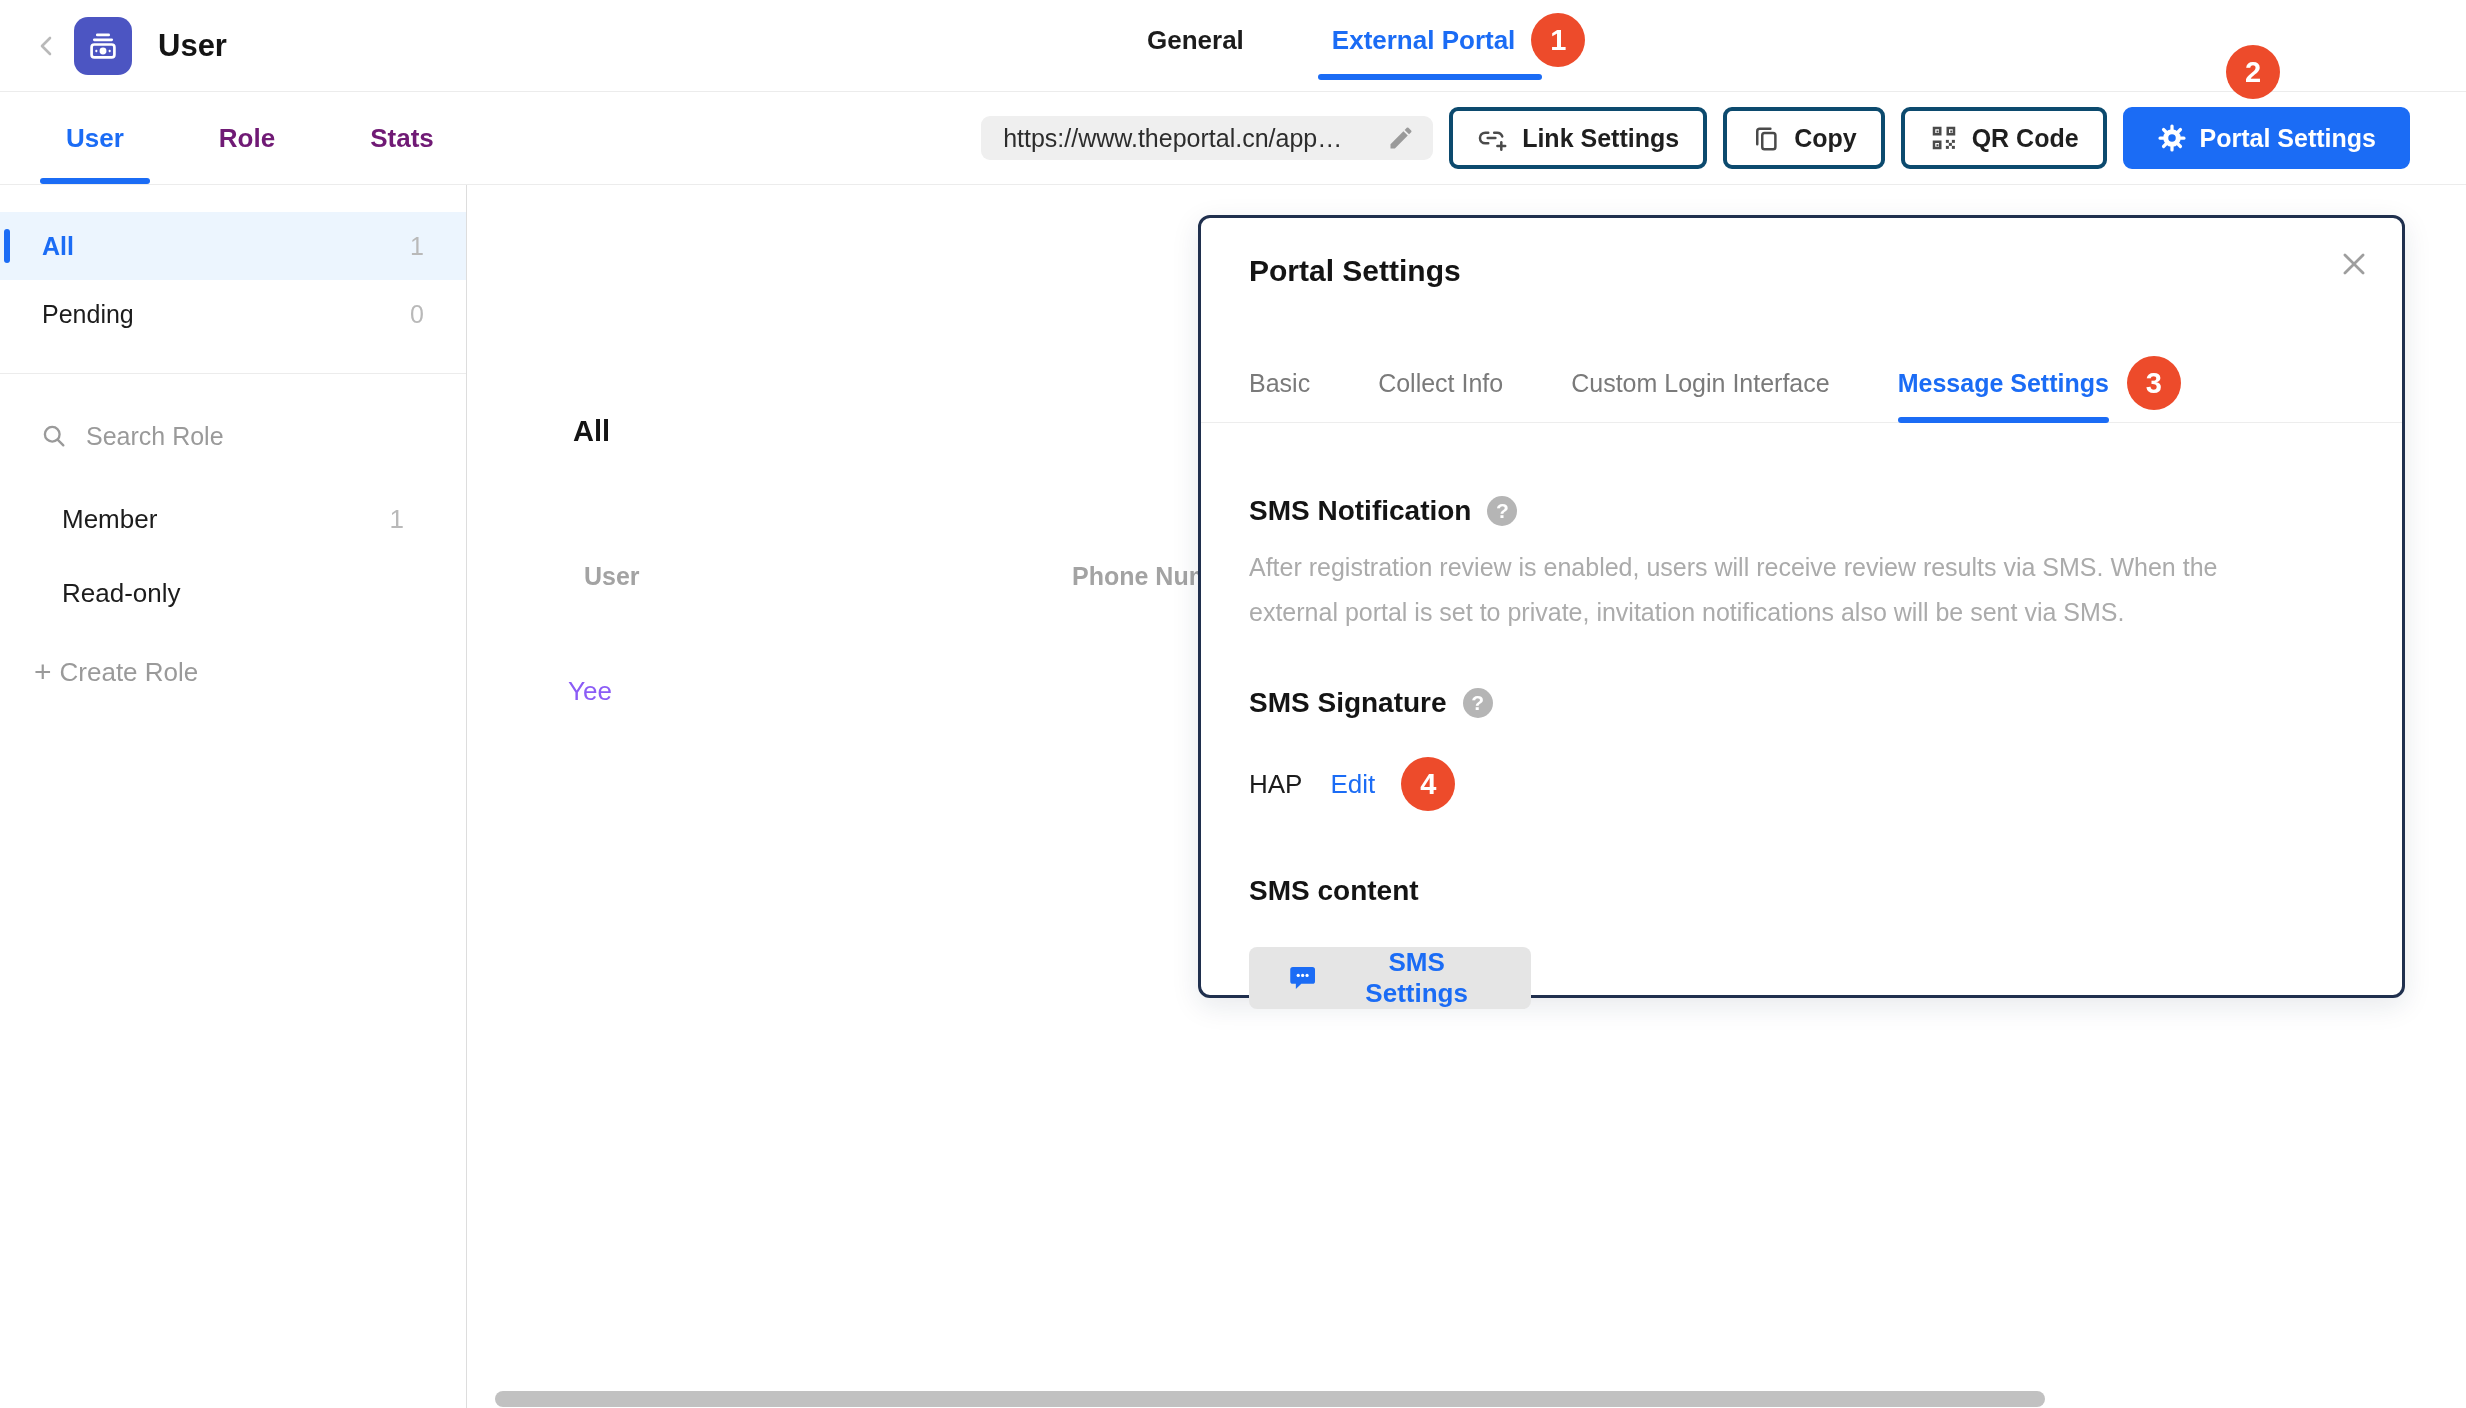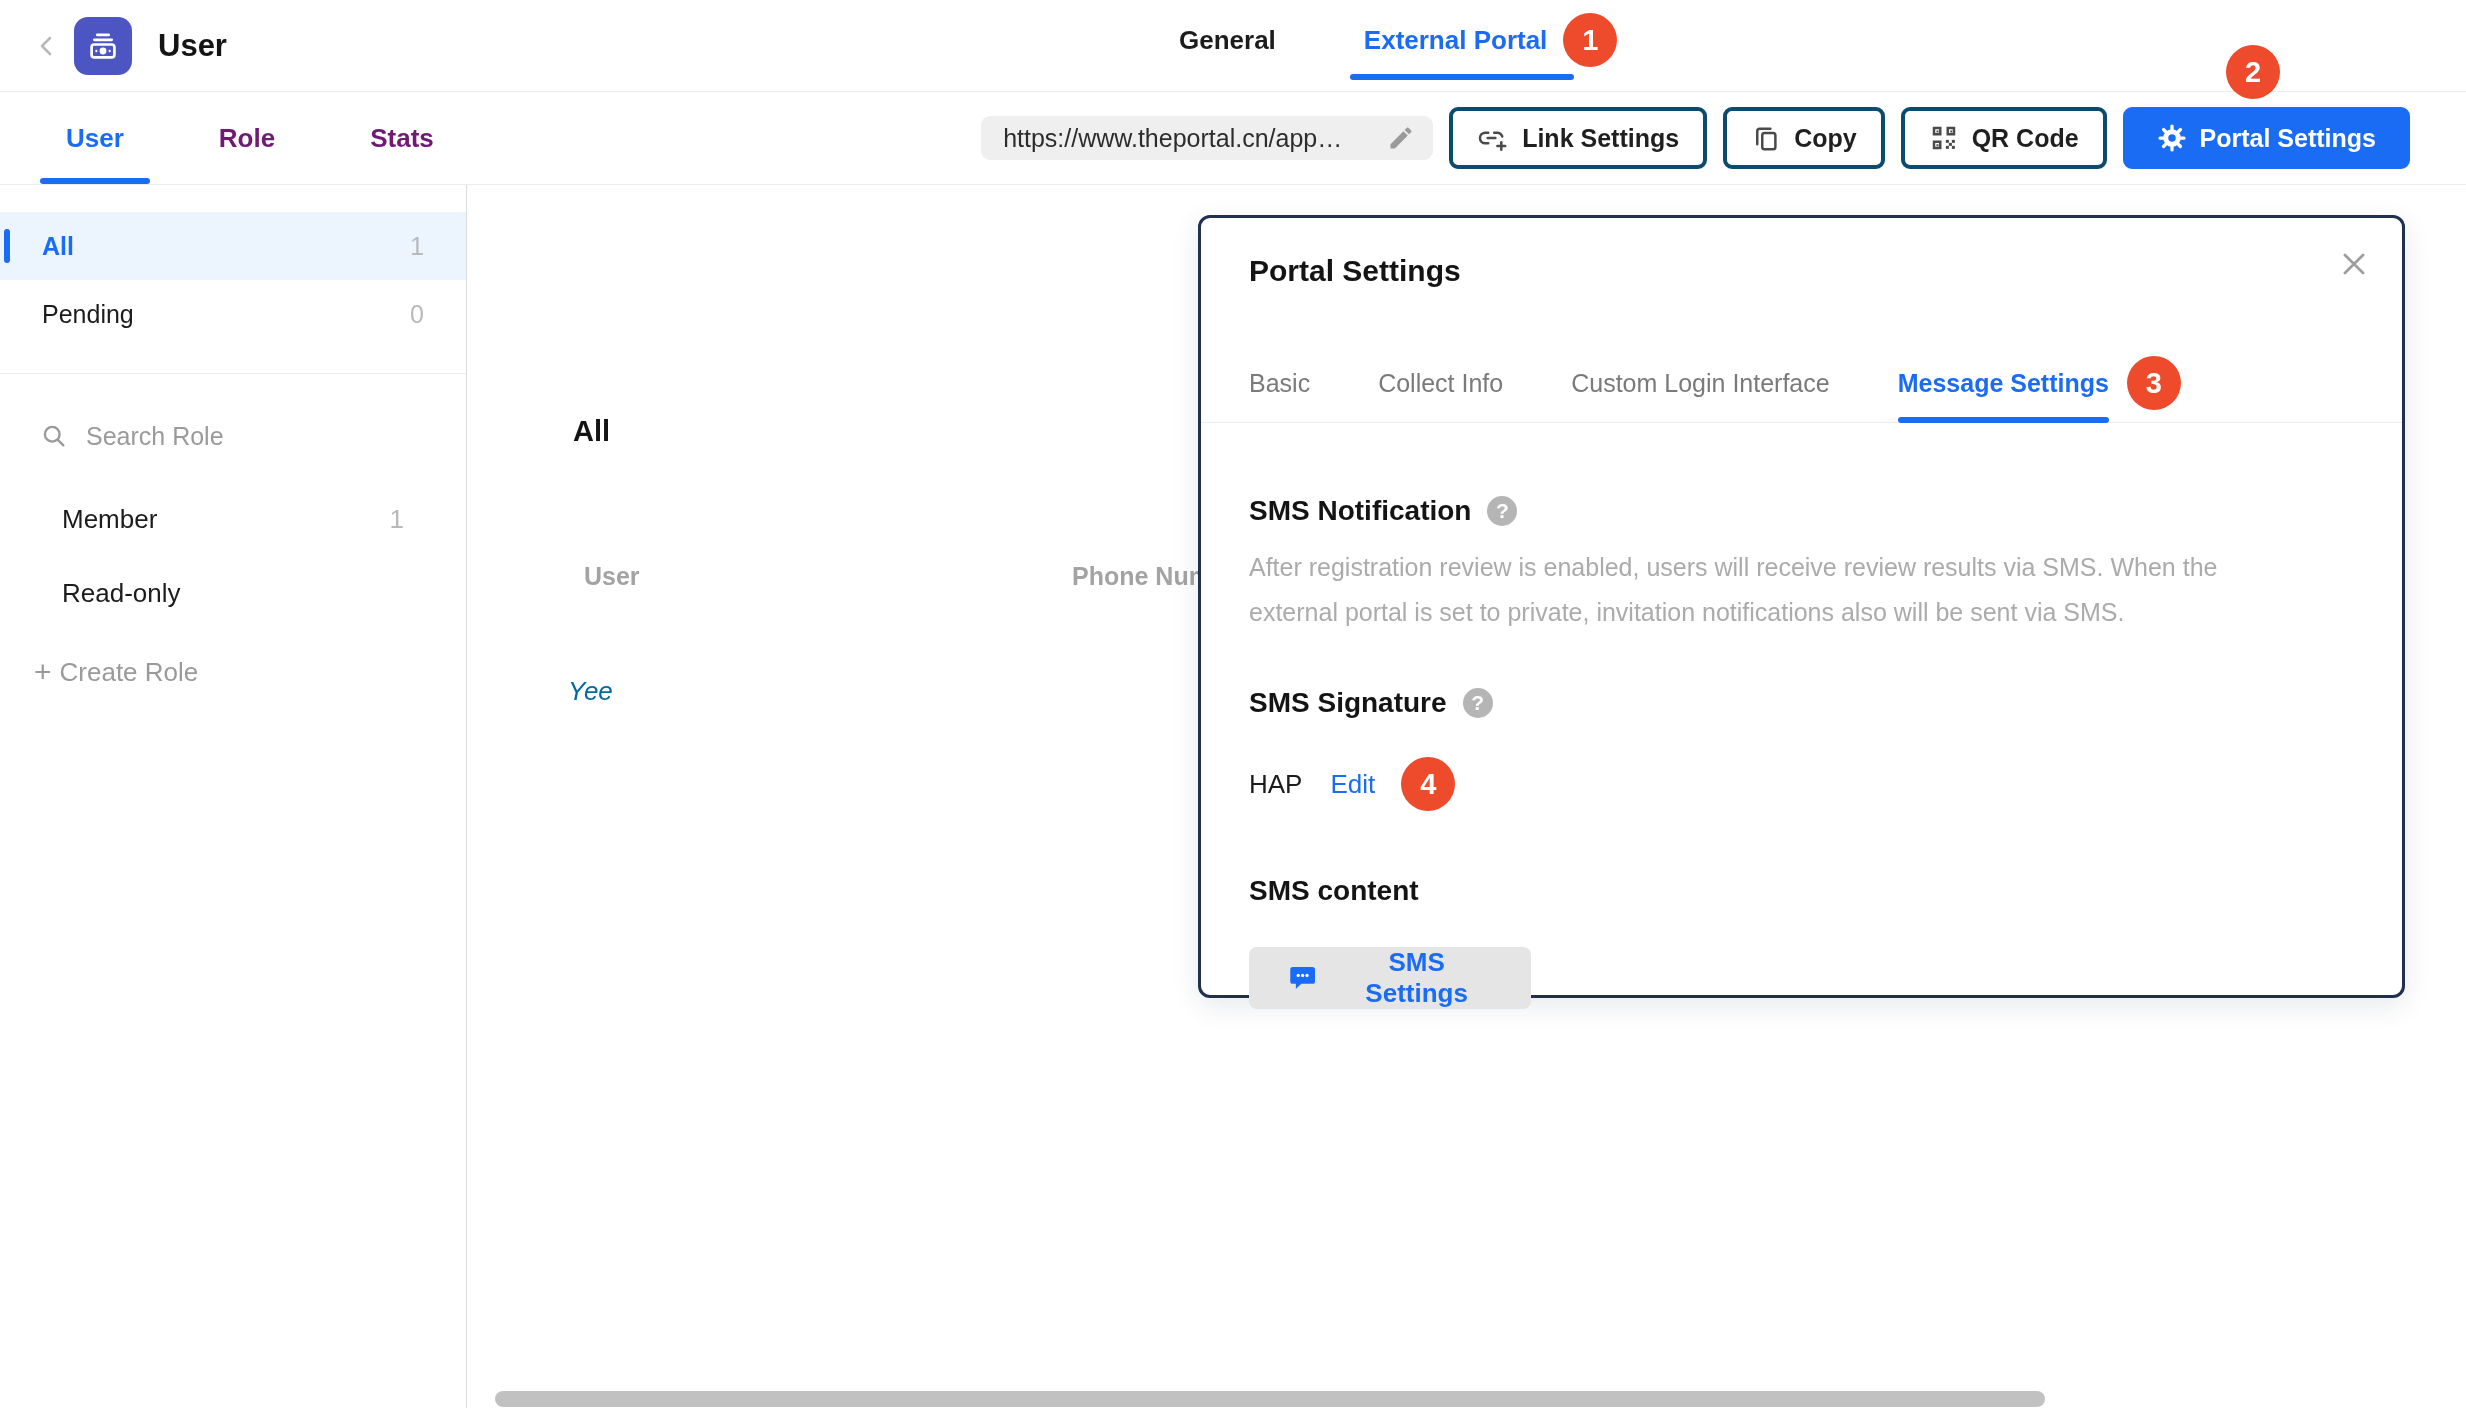--- a/index.html
+++ b/index.html
@@ -25,21 +25,21 @@
   }
   .back-btn { width:34px; height:34px; display:flex; align-items:center; justify-content:center; cursor:pointer; }
   .app-icon {
     width:58px; height:58px; border-radius:14px; background:#4c55c2;
     display:flex; align-items:center; justify-content:center; margin-left:10px;
   }
   .app-title { font-size:31px; font-weight:700; color:#141414; margin-left:26px; }
 
   .hdr-tabs {
     position:absolute; left:1147px; top:0; height:80px;
-    display:flex; gap:88px; align-items:center;margin-left:32px;
+    display:flex; gap:88px; align-items:center;
   }
   .hdr-tab { position:relative; height:100%; display:flex; align-items:center; gap:16px; font-size:26px; font-weight:700; color:#1c1c1c; cursor:pointer; }
   .hdr-tab.active { color:#1b6cf5; }
   .hdr-tab.active .tab-underline {
     position:absolute; bottom:0; left:-14px; width:224px; height:6px;
     background:#1b6cf5; border-radius:3px;
   }
 
   
   .toolbar {
@@ -104,21 +104,21 @@
     color:#9a9a9a; font-size:26px; cursor:pointer;
   }
   .create-role .plus { font-size:30px; margin-right:8px; font-weight:400; }
 
   
   .main { position:absolute; left:467px; top:185px; right:0; bottom:0; background:#fff; }
   .main-heading { position:absolute; left:106px; top:230px; font-size:29px; font-weight:700; color:#141414; }
   .col-header { position:absolute; top:377px; font-size:25px; font-weight:600; color:#a3a3a3; white-space:nowrap; }
   .col-user { left:117px; }
   .col-phone { left:605px; }
-  .row-user { position:absolute; left:101px; top:491px; font-size:26px; color:#0369a1;font-style:italic; }
+  .row-user { position:absolute; left:101px; top:491px; font-size:26px; color:#8b5cf6; }
 
   .hscrollbar {
     position:absolute; left:495px; bottom:1px; width:1550px; height:16px;
     background:#c1c1c1; border-radius:8px; z-index:4; cursor:grab;
   }
 
   
   .modal {
     position:absolute; left:1198px; top:215px; width:1207px; height:783px;
     background:#fff; border:3px solid #20304e; border-radius:12px;

